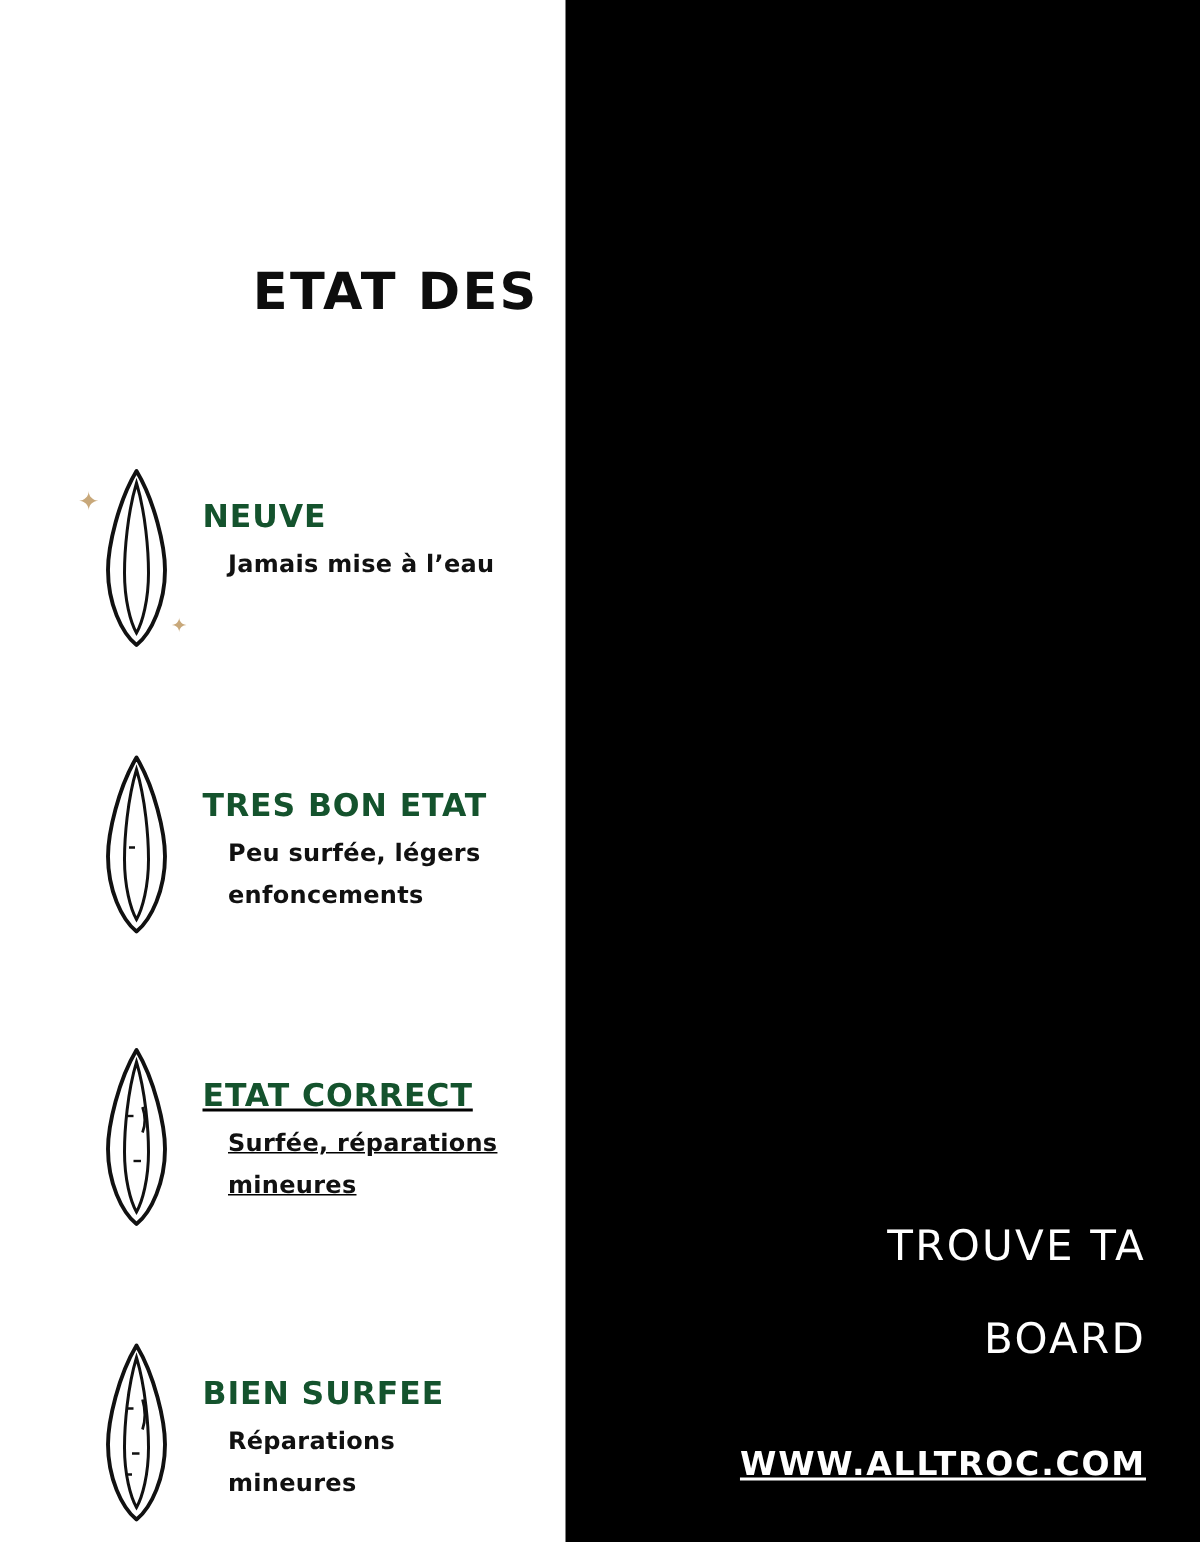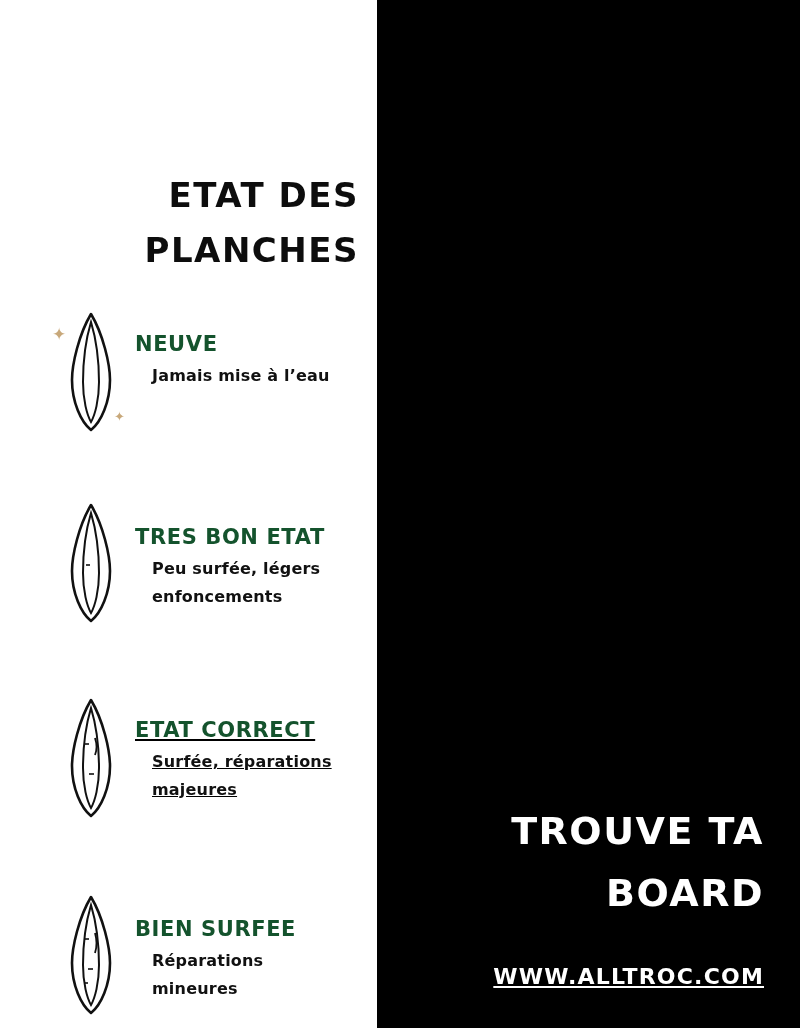--- a/index.html
+++ b/index.html
@@ -31,22 +31,22 @@
   }
   .right-panel-text {
     position: absolute;
     left: 0;
     right: 36px;
     top: 800px;
     text-align: right;
     color: #ffffff;
   }
   .brand-line {
-    font-size: 38px;
-    font-weight: bold;
+    font-size: 28px;
+    font-weight: normal;
     letter-spacing: 1.5px;
     line-height: 62px;
     text-transform: uppercase;
     font-family: "DejaVu Sans", sans-serif;
   }
   .brand-url {
     margin-top: 40px;
     font-size: 22px;
     font-weight: bold;
     letter-spacing: 1.2px;
@@ -145,21 +145,20 @@
 </style>
 </head>
 <body>
 
 <div class="page">
 
   <div class="left-panel">
 
     <div class="title">
       <div>ETAT DES</div>
-      <div>PLANCHES</div>
     </div>
 
     <div class="cond-list">
 
       <div class="cond-row row-1">
         <div class="board-wrap">
           <span class="sparkle s1">✦</span>
           <span class="sparkle s2">✦</span>
           <svg width="50" height="120" viewBox="0 0 50 120" aria-hidden="true">
             <path d="M25 2 C37 22 44 52 44 68 C44 90 35 110 25 118 C15 110 6 90 6 68 C6 52 13 22 25 2 Z" fill="#ffffff" stroke="#111111" stroke-width="2.6" stroke-linejoin="round"></path>
@@ -191,21 +190,21 @@
           <svg width="50" height="120" viewBox="0 0 50 120" aria-hidden="true">
             <path d="M25 2 C37 22 44 52 44 68 C44 90 35 110 25 118 C15 110 6 90 6 68 C6 52 13 22 25 2 Z" fill="#ffffff" stroke="#111111" stroke-width="2.6" stroke-linejoin="round"></path>
             <path d="M25 10 C31 30 33 55 33 70 C33 88 29 103 25 110 C21 103 17 88 17 70 C17 55 19 30 25 10 Z" fill="none" stroke="#111111" stroke-width="2"></path>
             <line x1="19" y1="46" x2="23" y2="46" stroke="#111111" stroke-width="1.6"></line>
             <path d="M29 40 C31 46 31 52 29 57" fill="none" stroke="#111111" stroke-width="1.8"></path>
             <line x1="23" y1="76" x2="28" y2="76" stroke="#111111" stroke-width="1.6"></line>
           </svg>
         </div>
         <div class="cond-text">
           <div class="cond-title">ETAT CORRECT</div>
-          <div class="cond-desc">Surfée, réparations majeures</div>
+          <div class="cond-desc">Surfée, réparations mineures</div>
         </div>
       </div>
 
       <div class="cond-row row-4">
         <div class="board-wrap">
           <svg width="50" height="120" viewBox="0 0 50 120" aria-hidden="true">
             <path d="M25 2 C37 22 44 52 44 68 C44 90 35 110 25 118 C15 110 6 90 6 68 C6 52 13 22 25 2 Z" fill="#ffffff" stroke="#111111" stroke-width="2.6" stroke-linejoin="round"></path>
             <path d="M25 10 C31 30 33 55 33 70 C33 88 29 103 25 110 C21 103 17 88 17 70 C17 55 19 30 25 10 Z" fill="none" stroke="#111111" stroke-width="2"></path>
             <line x1="19" y1="44" x2="23" y2="44" stroke="#111111" stroke-width="1.6"></line>
             <path d="M29 38 C31 45 31 52 29 58" fill="none" stroke="#111111" stroke-width="1.8"></path>

